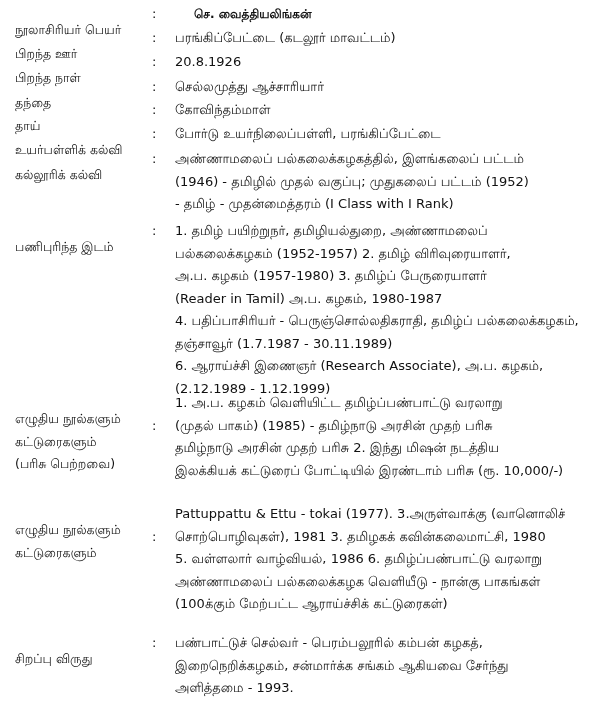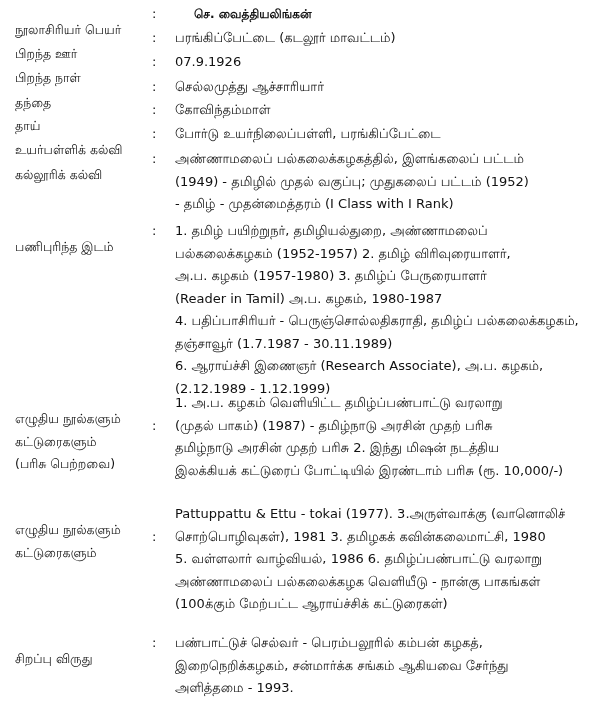--- a/index.html
+++ b/index.html
@@ -78,21 +78,21 @@
     <span class="colon">:</span>
     <div class="value">
       <span class="line">பரங்கிப்பேட்டை (கடலூர் மாவட்டம்)</span>
     </div>
   </div>
 
   <div class="row" style="top:51px;">
     <span class="label">பிறந்த நாள்</span>
     <span class="colon">:</span>
     <div class="value">
-      <span class="line">07.9.1926</span>
+      <span class="line">20.8.1926</span>
     </div>
   </div>
 
   <div class="row" style="top:76px;">
     <span class="label">தந்தை</span>
     <span class="colon">:</span>
     <div class="value">
       <span class="line">செல்லமுத்து ஆச்சாரியார்</span>
     </div>
   </div>
@@ -111,21 +111,21 @@
     <div class="value">
       <span class="line">போர்டு உயர்நிலைப்பள்ளி, பரங்கிப்பேட்டை</span>
     </div>
   </div>
 
   <div class="row" style="top:148px;">
     <span class="label">கல்லூரிக் கல்வி</span>
     <span class="colon">:</span>
     <div class="value">
       <span class="line">அண்ணாமலைப் பல்கலைக்கழகத்தில், இளங்கலைப் பட்டம்</span>
-      <span class="line">(1949) - தமிழில் முதல் வகுப்பு; முதுகலைப் பட்டம் (1952)</span>
+      <span class="line">(1946) - தமிழில் முதல் வகுப்பு; முதுகலைப் பட்டம் (1952)</span>
       <span class="line">- தமிழ் - முதன்மைத்தரம் (I Class with I Rank)</span>
     </div>
   </div>
 
   <div class="row" style="top:220px;">
     <span class="label">பணிபுரிந்த இடம்</span>
     <span class="colon">:</span>
     <div class="value">
       <span class="line">1. தமிழ் பயிற்றுநர், தமிழியல்துறை, அண்ணாமலைப்</span>
       <span class="line">பல்கலைக்கழகம் (1952-1957) 2. தமிழ் விரிவுரையாளர்,</span>
@@ -140,21 +140,21 @@
 
   <div class="row" style="top:392px;">
     <span class="label">
       <span class="line" style="display:block;">எழுதிய நூல்களும்</span>
       <span class="line" style="display:block;">கட்டுரைகளும்</span>
       <span class="line" style="display:block;">(பரிசு பெற்றவை)</span>
     </span>
     <span class="colon" style="top:22.5px;">:</span>
     <div class="value">
       <span class="line">1. அ.ப. கழகம் வெளியிட்ட தமிழ்ப்பண்பாட்டு வரலாறு</span>
-      <span class="line">(முதல் பாகம்) (1987) - தமிழ்நாடு அரசின் முதற் பரிசு</span>
+      <span class="line">(முதல் பாகம்) (1985) - தமிழ்நாடு அரசின் முதற் பரிசு</span>
       <span class="line">தமிழ்நாடு அரசின் முதற் பரிசு 2. இந்து மிஷன் நடத்திய</span>
       <span class="line">இலக்கியக் கட்டுரைப் போட்டியில் இரண்டாம் பரிசு (ரூ. 10,000/-)</span>
     </div>
   </div>
 
   <div class="row" style="top:503px;">
     <span class="label">
       <span class="line" style="display:block;">எழுதிய நூல்களும்</span>
       <span class="line" style="display:block;">கட்டுரைகளும்</span>
     </span>

